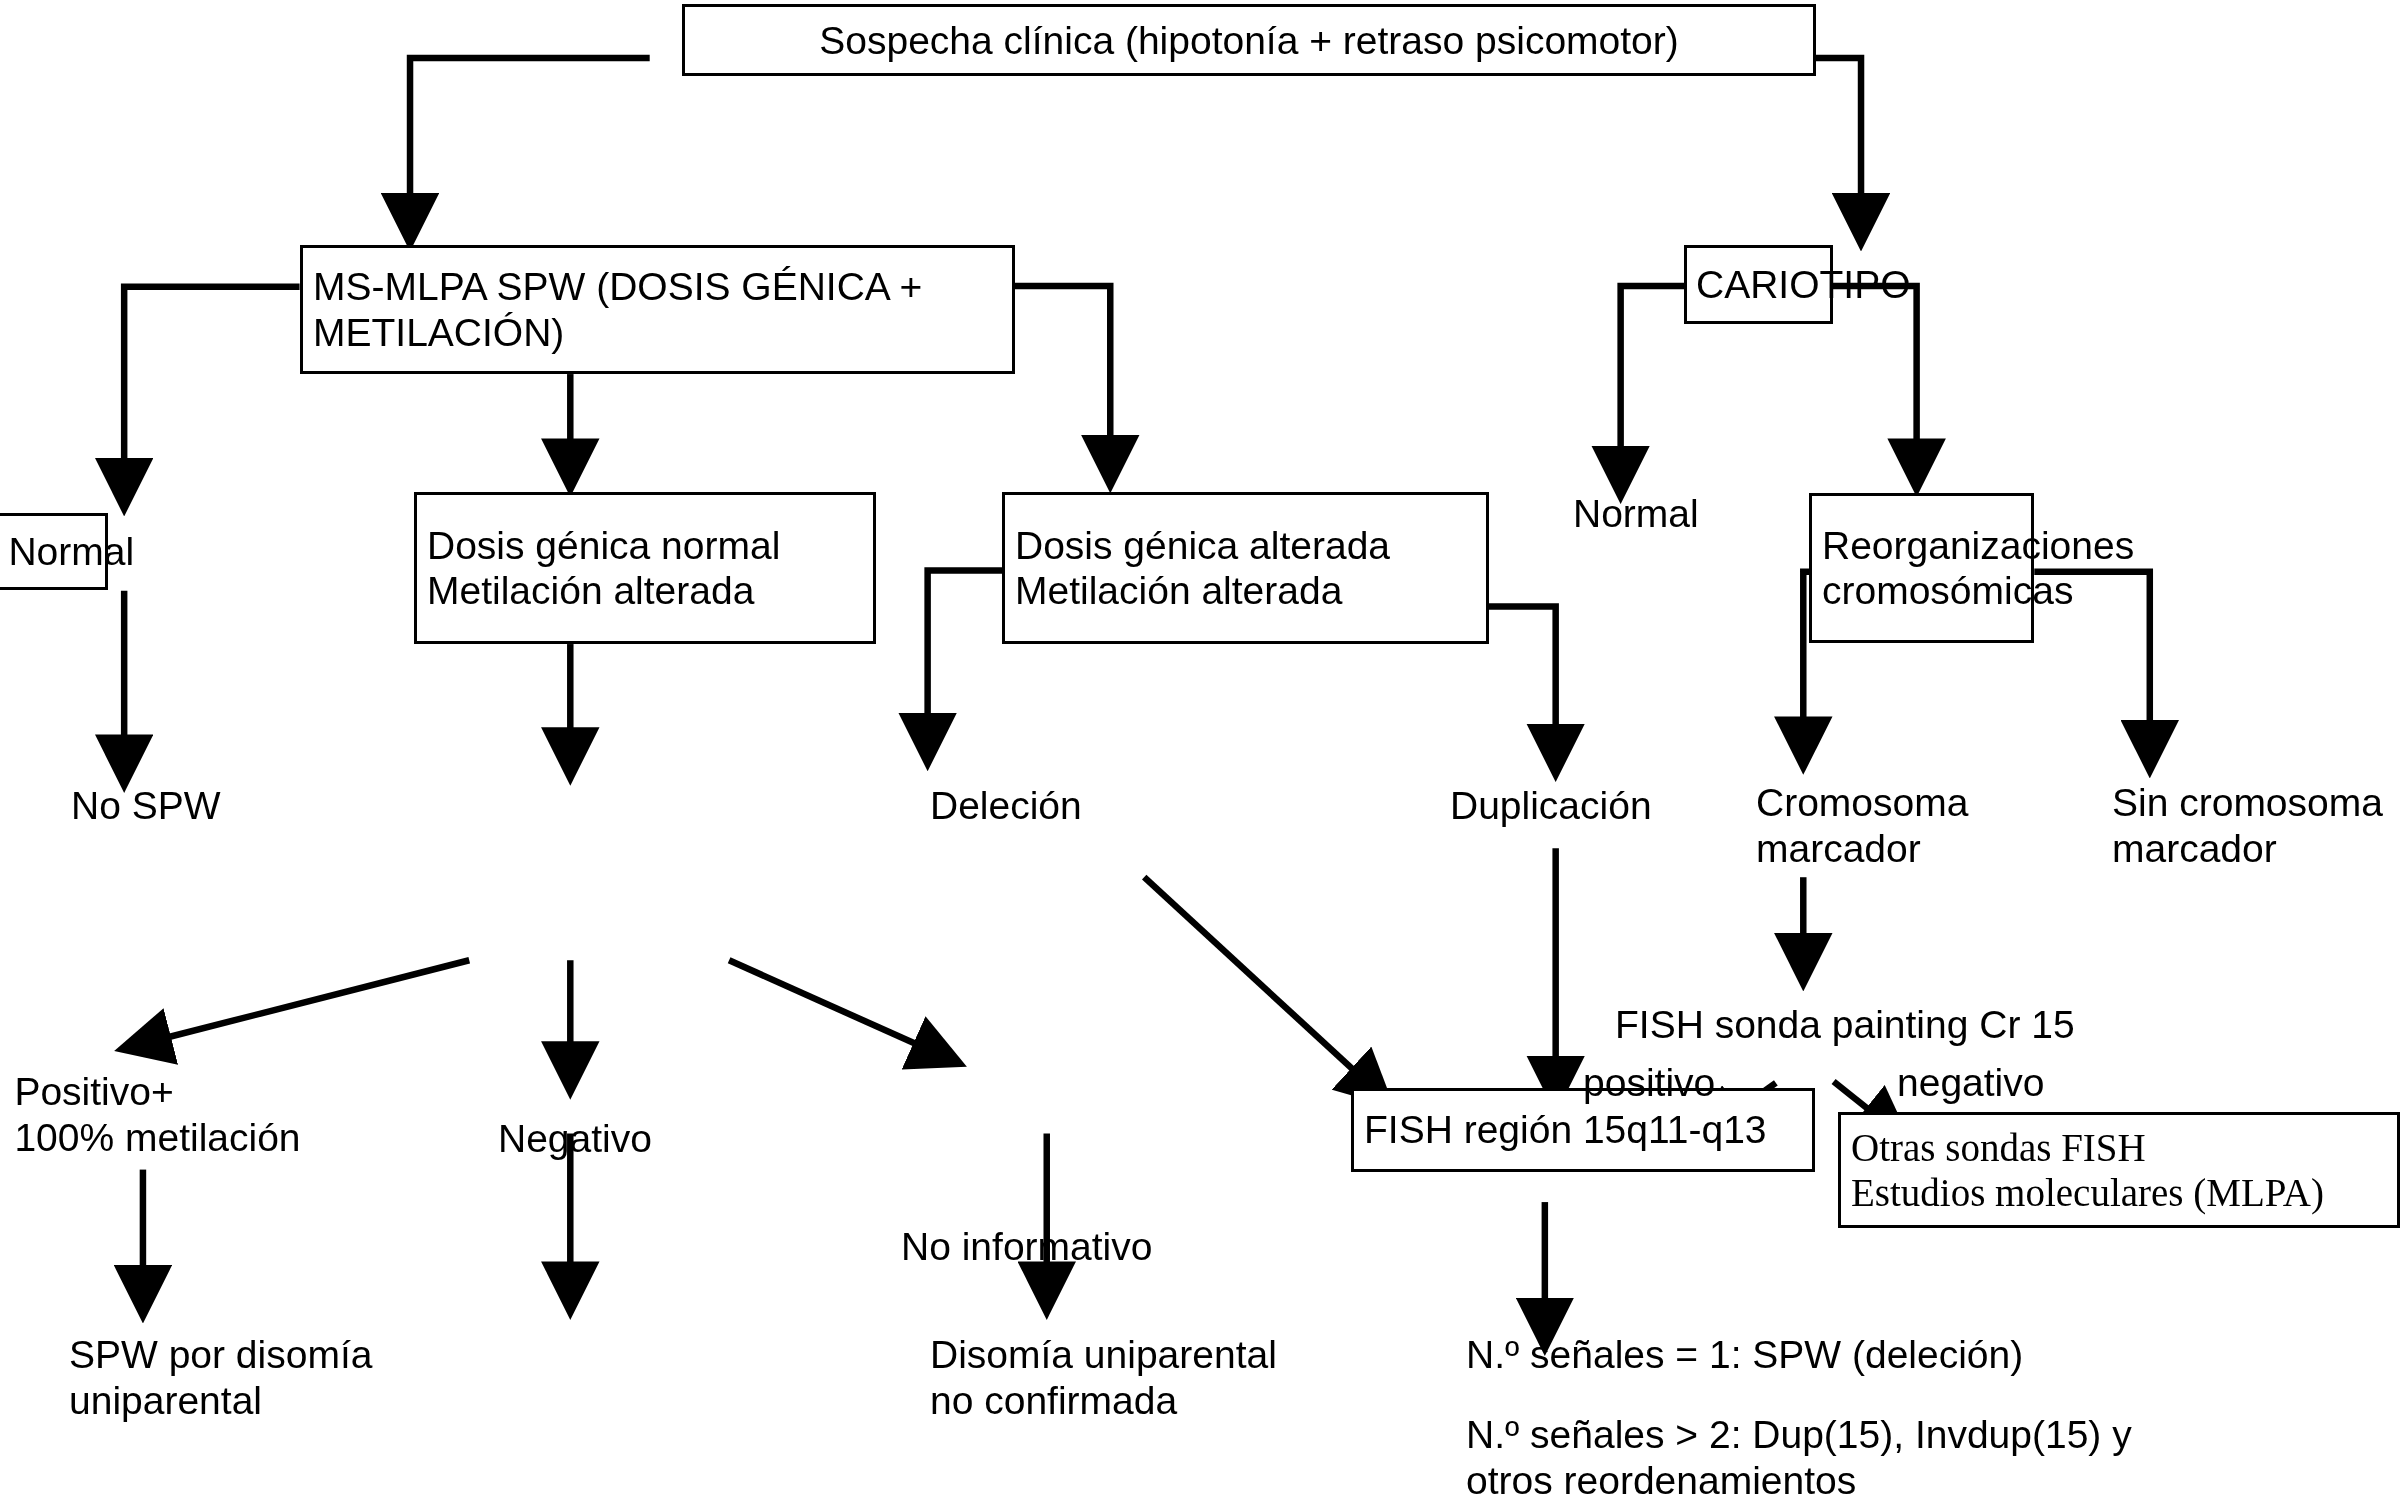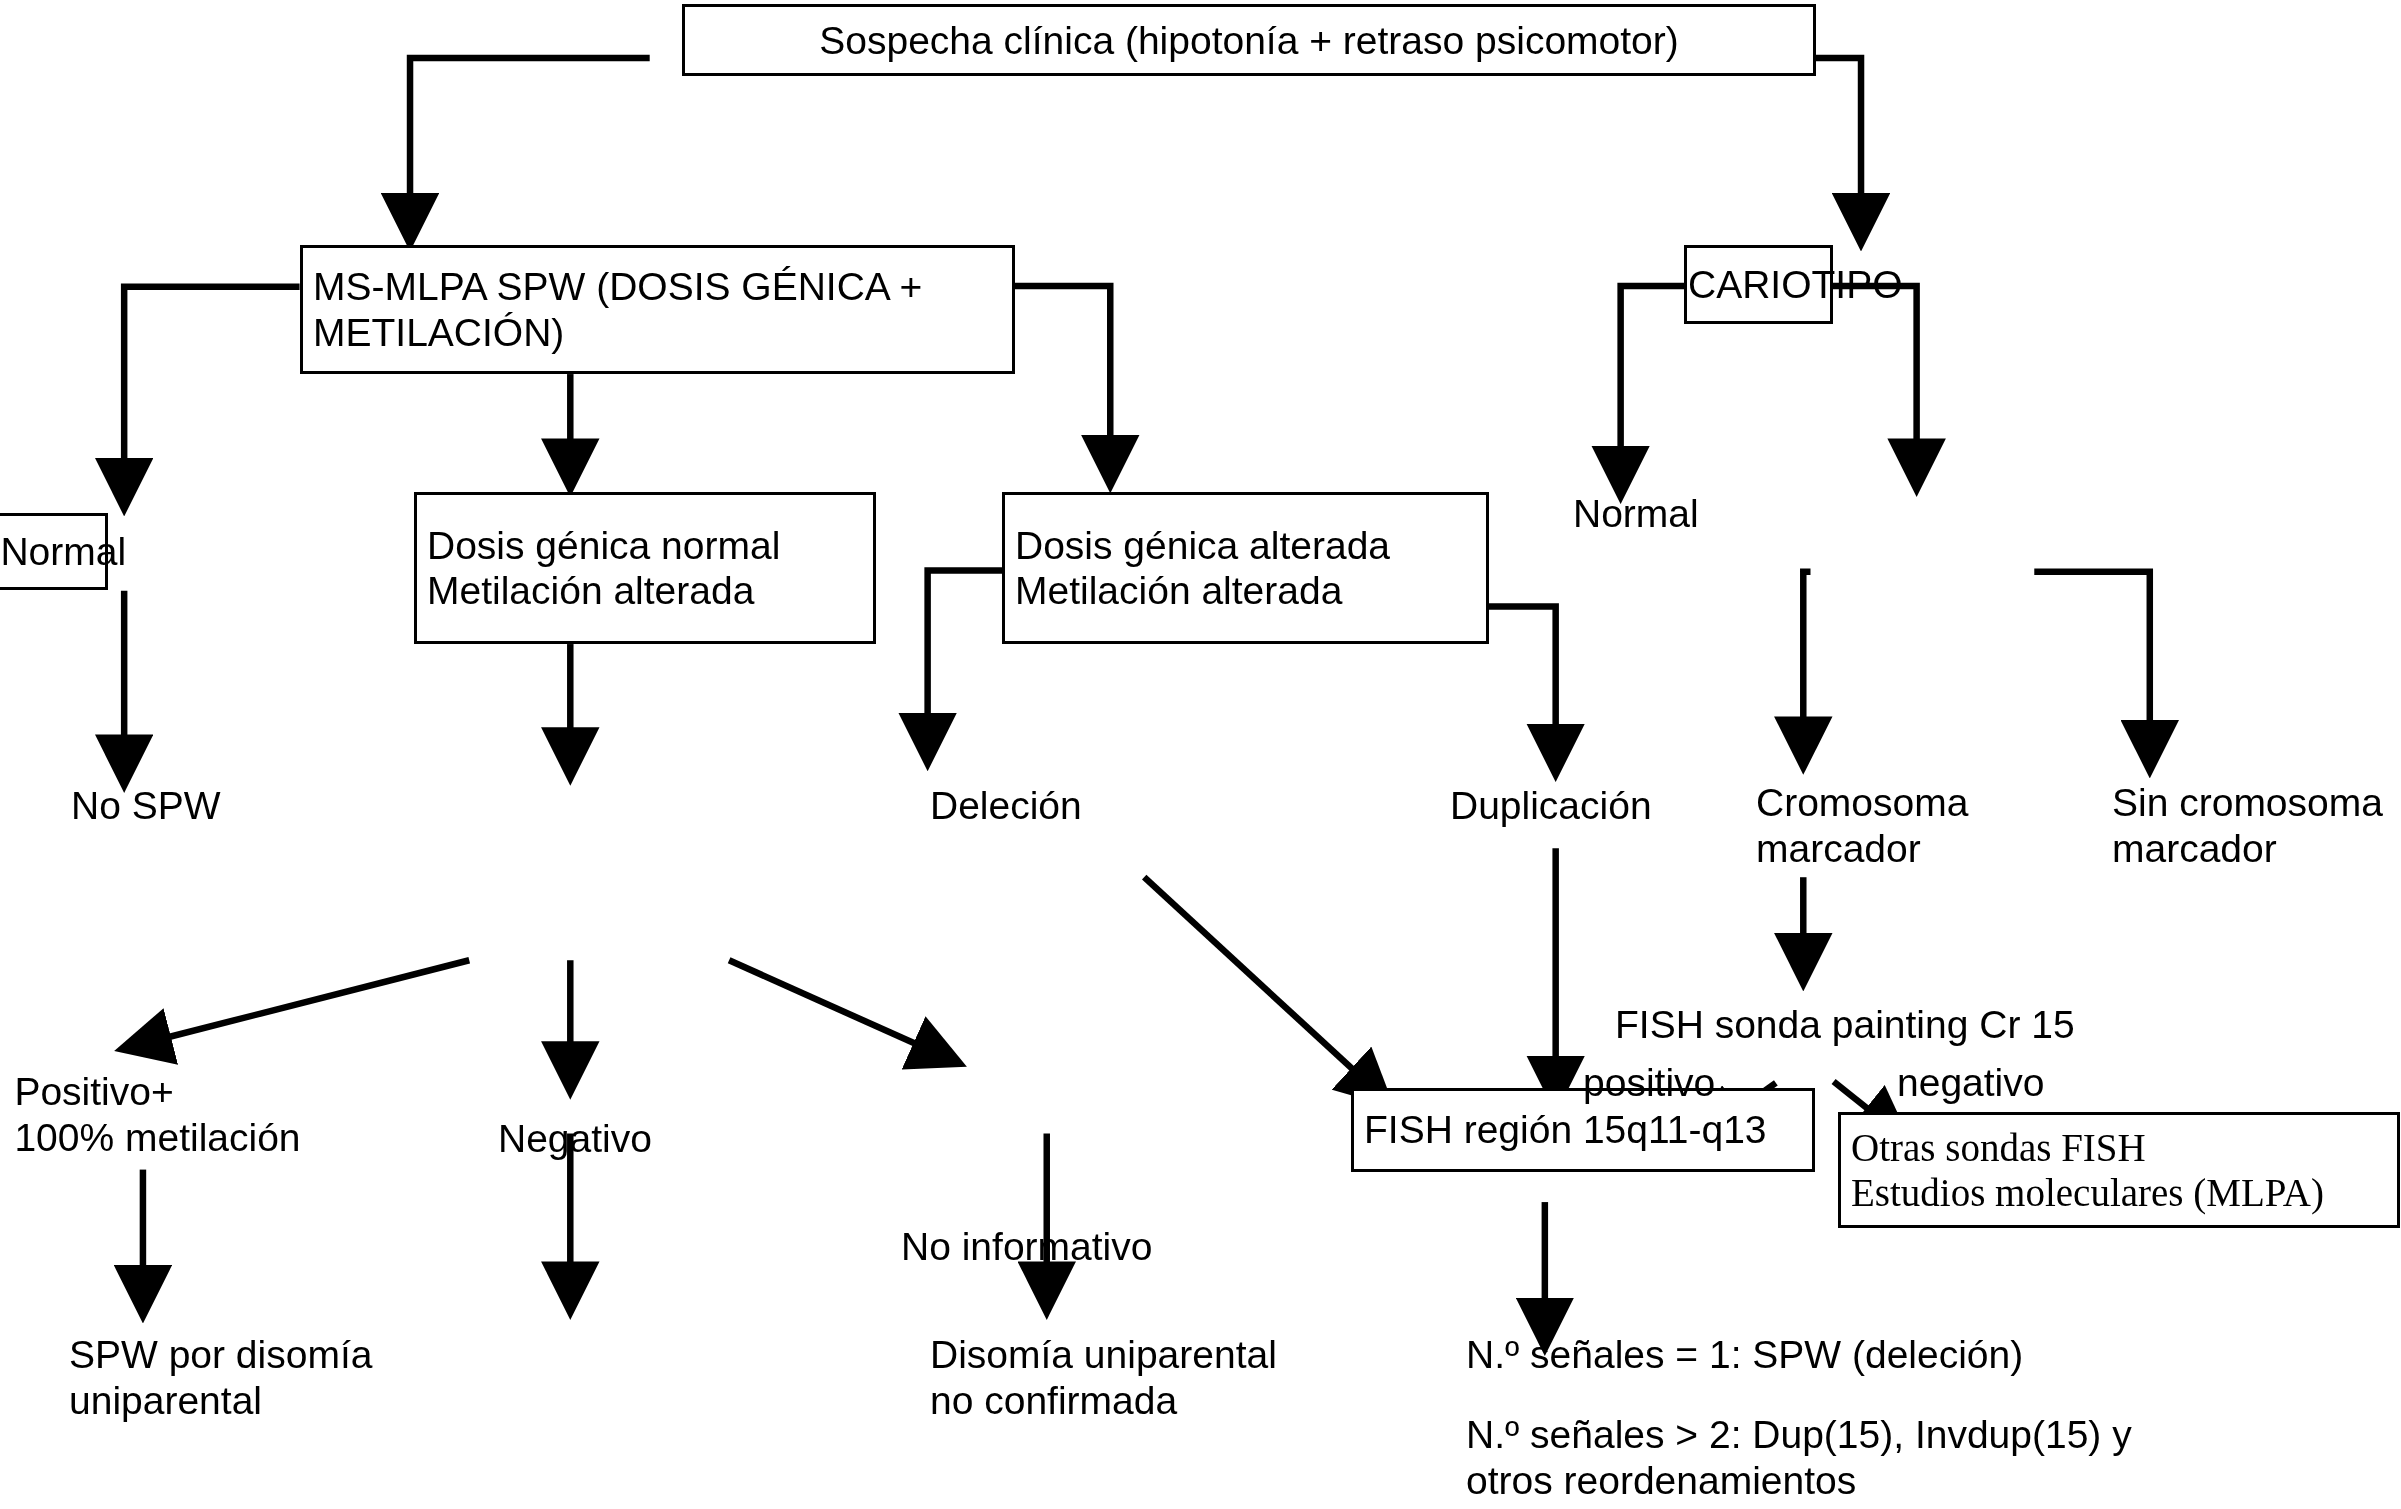--- a/index.html
+++ b/index.html
@@ -2,21 +2,21 @@
 <html style="font-size:11.6px"><head>
 <meta charset="utf-8">
 <style>
   html,body{margin:0;padding:0;background:#ffffff;}
   body{font-family:"Liberation Sans", sans-serif;}
   #stage{position:relative;width:2401px;height:1509px;background:#ffffff;overflow:hidden;}
   svg#wires{position:absolute;left:0;top:0;width:2401px;height:1509px;}
   .node{position:absolute;box-sizing:border-box;background:#ffffff;border:3.6px solid #000000;
         display:flex;align-items:center;justify-content:flex-start;}
   .node .txt{padding:0 10px;font-size:39px;line-height:1.16;color:#000;white-space:pre-line;}
-  .node.center .txt{width:100%;text-align:center;padding:0 1px;}
+  .node.center .txt{width:100%;text-align:center;padding:0 9px;}
   .lbl{position:absolute;font-size:39px;line-height:1.18;color:#000;white-space:pre-line;}
 </style>
 </head>
 <body>
 
 <div id="stage">
 
   <svg id="wires" viewBox="0 0 3326 2090" xmlns="http://www.w3.org/2000/svg">
     <defs>
       <marker id="ah" markerWidth="9" markerHeight="9" refX="4.2" refY="4.5" orient="auto" markerUnits="strokeWidth">
@@ -95,20 +95,24 @@
   <div class="node" style="left:414px;top:492px;width:462px;height:152px;">
     <span class="txt">Dosis génica normal
 Metilación alterada</span>
   </div>
 
   <div class="node" style="left:1002px;top:492px;width:487px;height:152px;">
     <span class="txt">Dosis génica alterada
 Metilación alterada</span>
   </div>
 
+  <div class="node" style="left:1809px;top:493px;width:225px;height:150px;">
+    <span class="txt">Reorganizaciones
+cromosómicas</span>
+  </div>
 
 
   <div class="node" style="left:1339px;top:1088px;width:464px;height:84px;margin-left:12px;">
     <span class="txt">FISH región 15q11-q13</span>
   </div>
 
   <div class="node" style="left:1838px;top:1112px;width:562px;height:116px;font-family:Liberation Serif, serif;">
     <span class="txt">Otras sondas FISH
 Estudios moleculares (MLPA)</span>
   </div>

